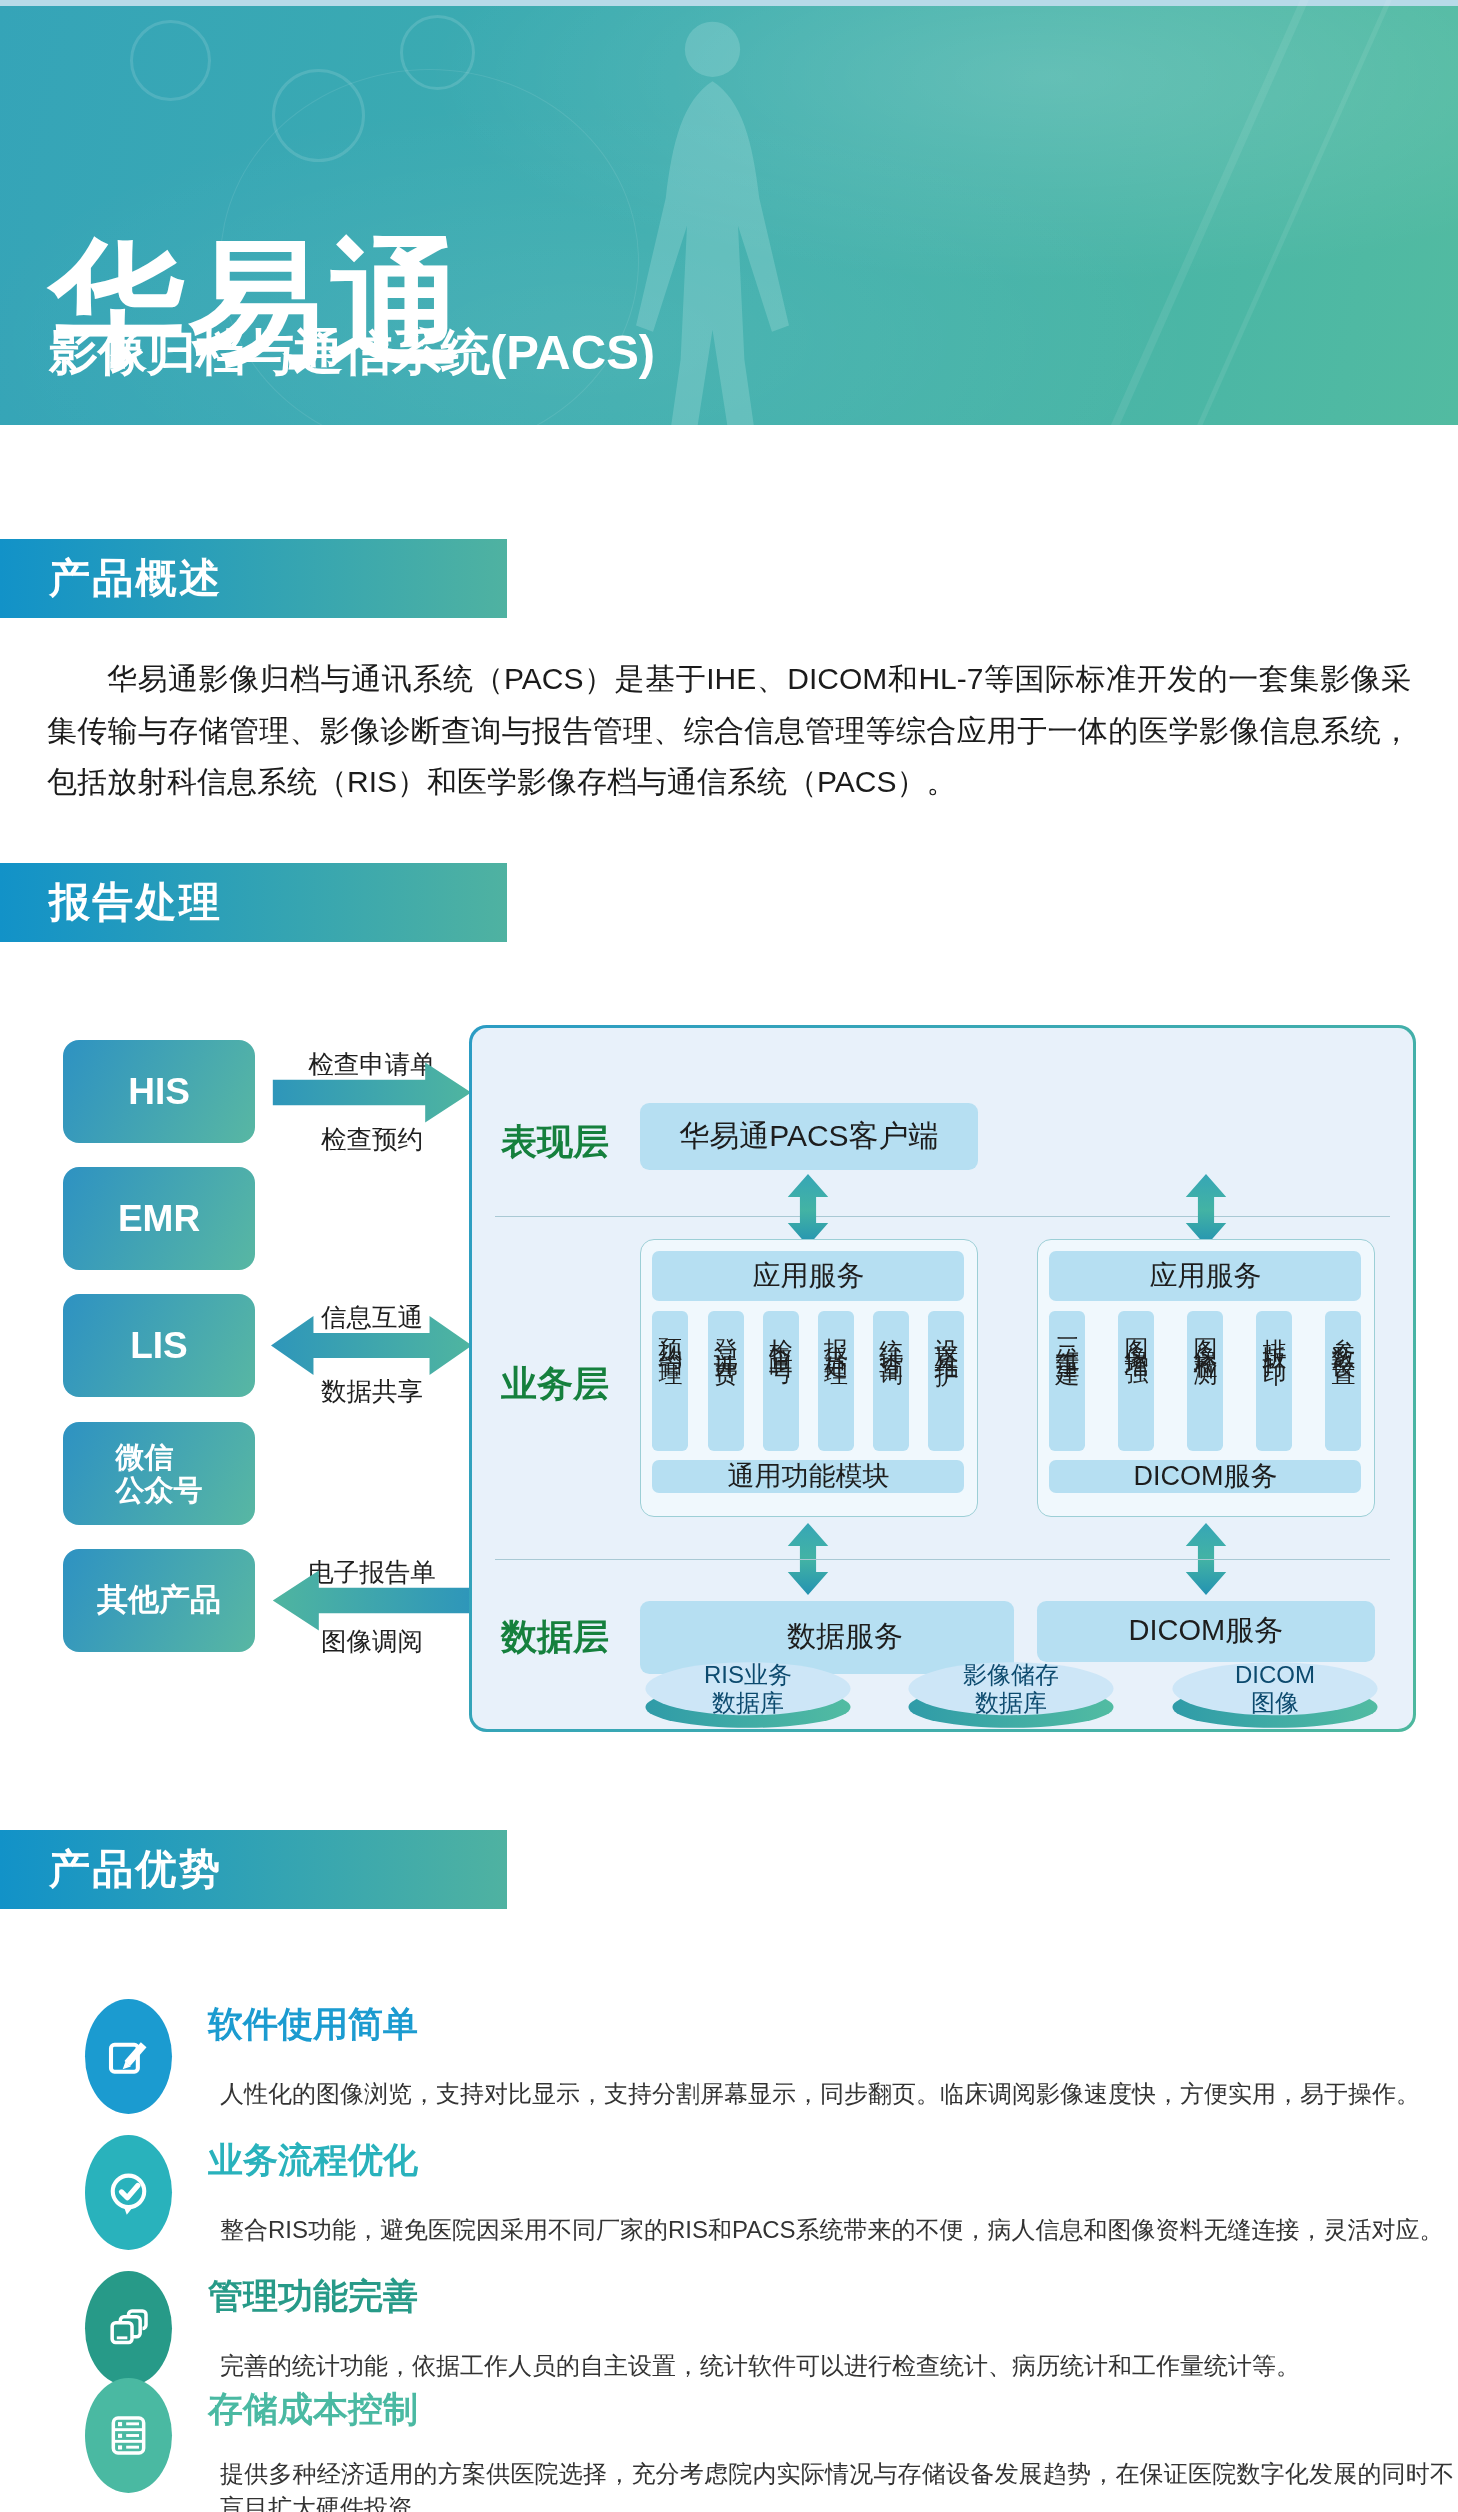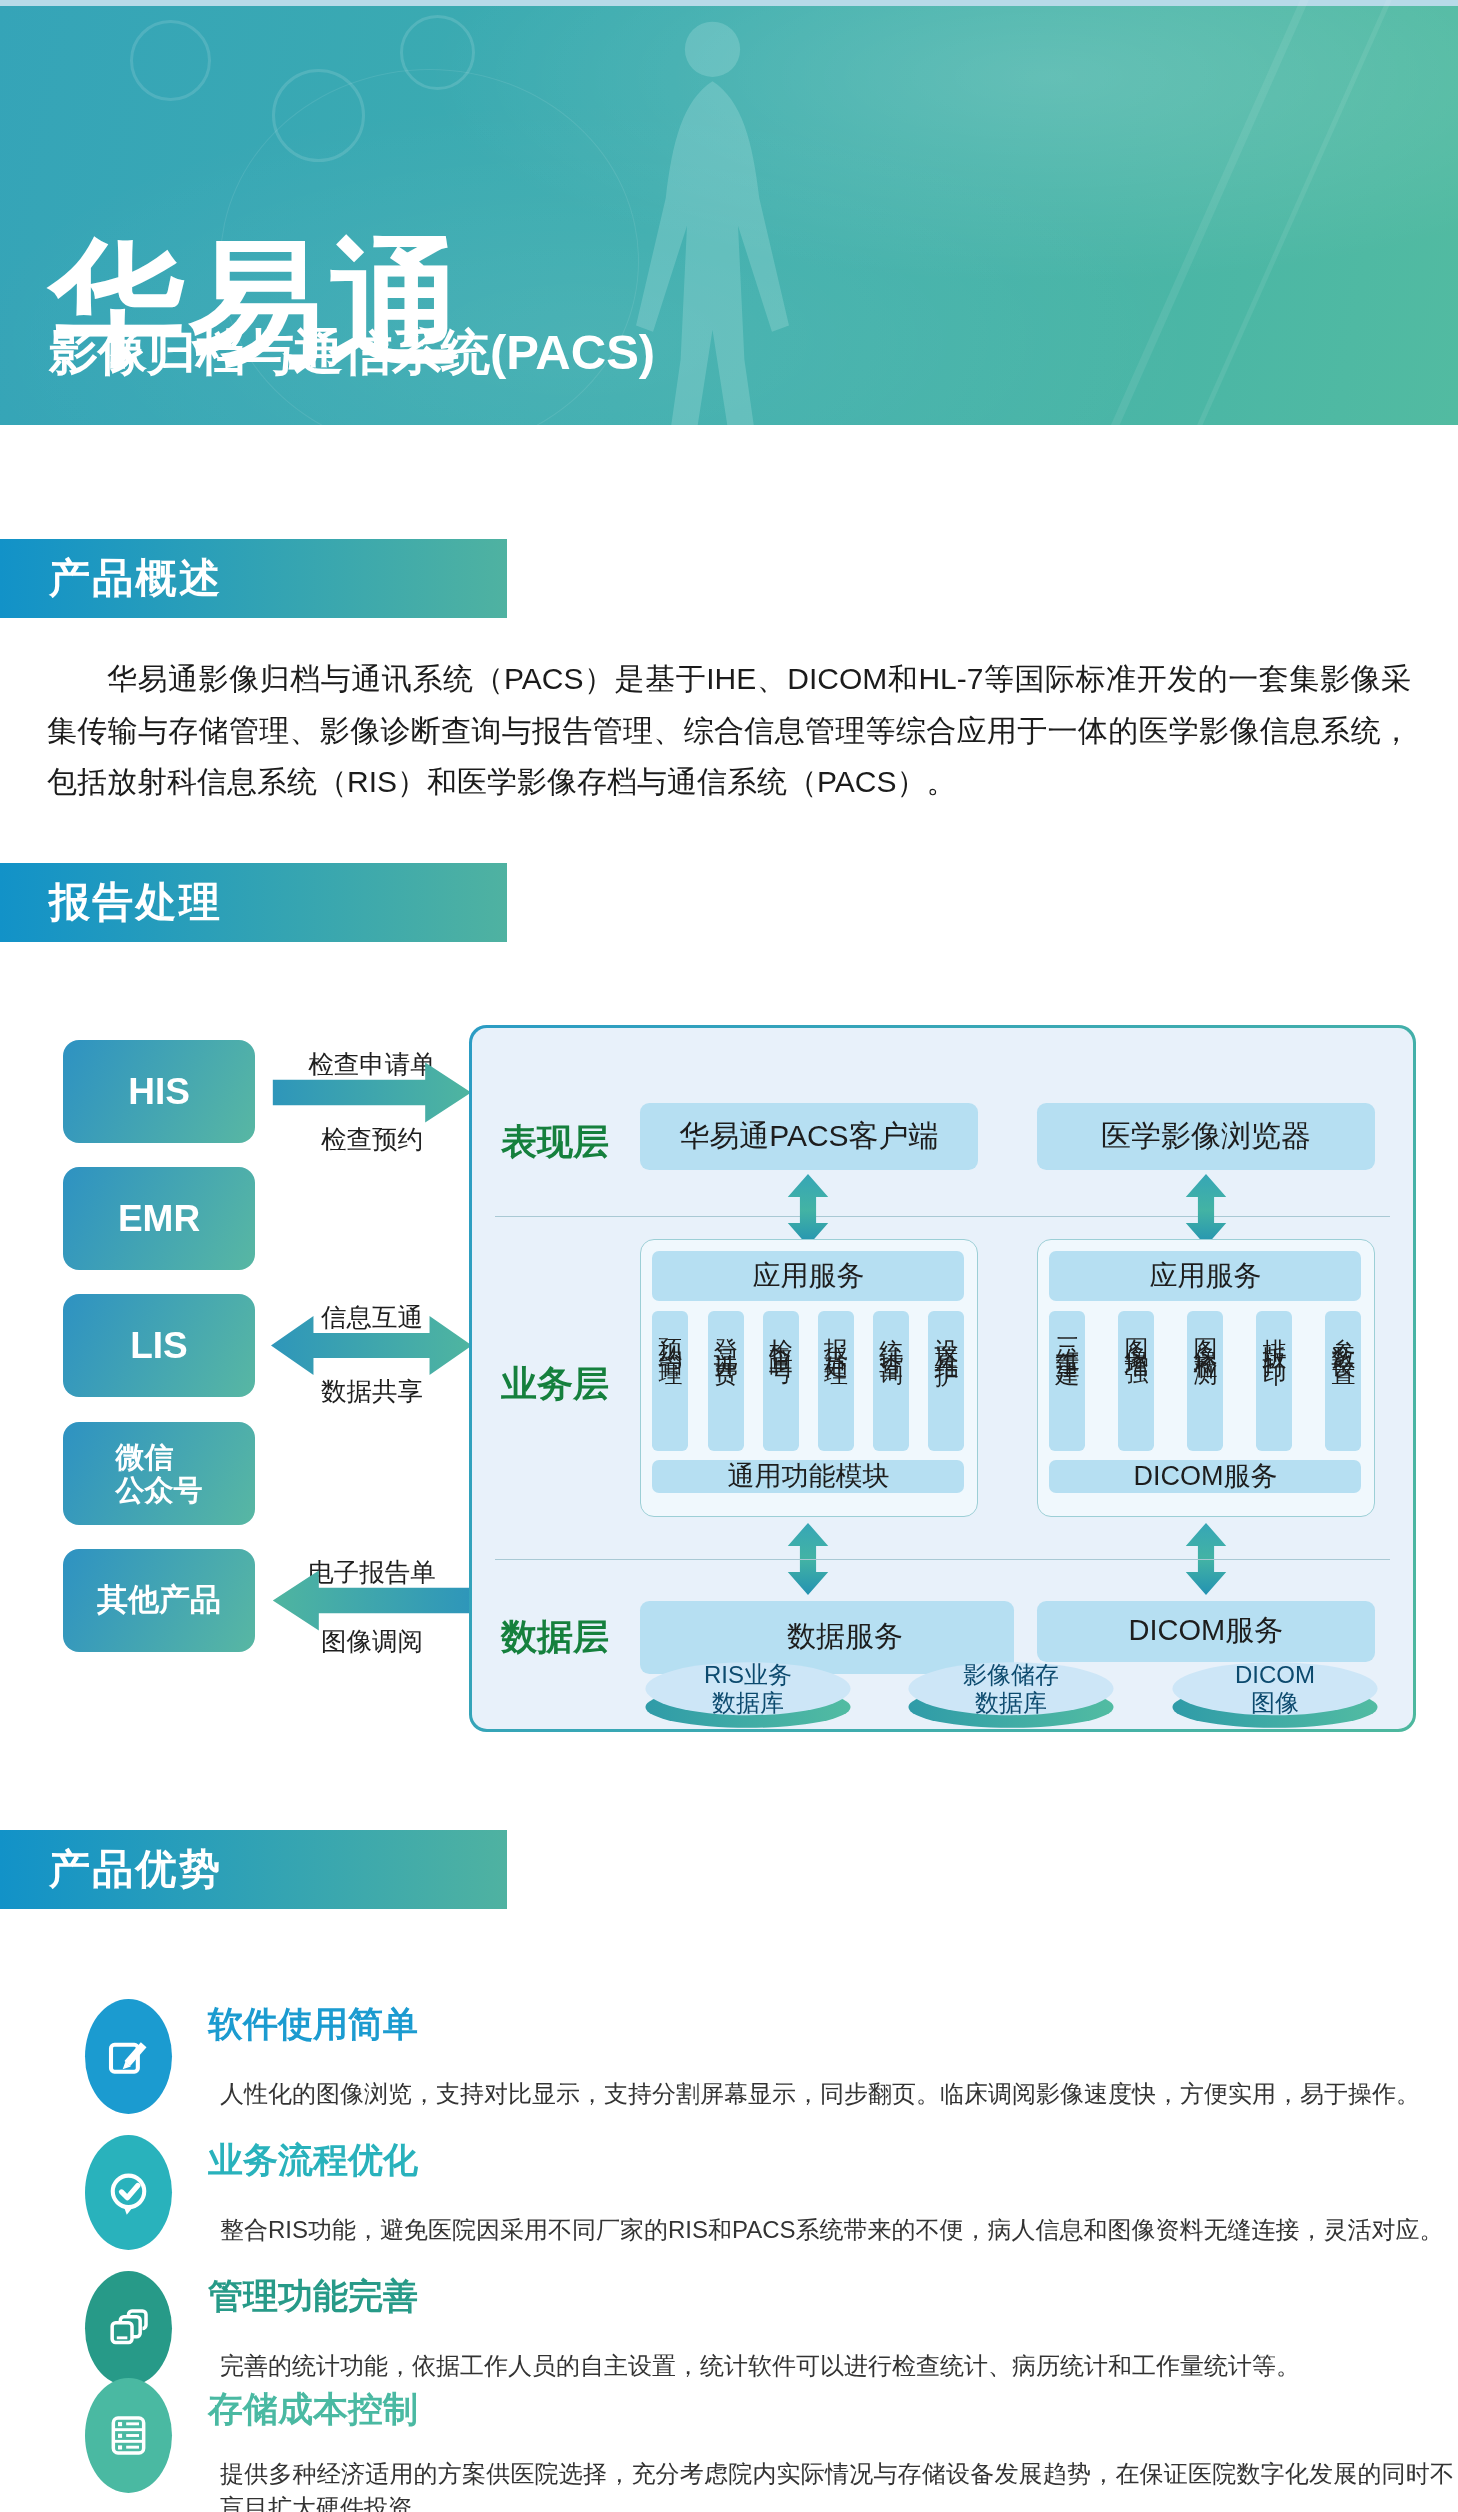--- a/index.html
+++ b/index.html
@@ -167,21 +167,20 @@
   <svg class="harrow" style="left:272px;top:1566px;width:200px;height:69px;" viewBox="0 0 345 120">
     <path d="M345,38 H80 V8 L0,60 L80,112 V82 H345 Z" fill="url(#grad-hl)"></path>
   </svg>
   <div class="flowlabel" style="top:1624px;">图像调阅</div>
 
   <div class="arch">
     <div class="arch-in">
 
       <div class="layer-label" style="top: 90px; margin-top: 0px;">表现层</div>
       <div class="chip" style="left:168px;top:75px;width:338px;height:67px;">华易通PACS客户端</div>
-      <div class="chip" style="left:565px;top:75px;width:338px;height:67px;">医学影像浏览器</div>
 
       <div class="divider" style="top:188px;"></div>
 
       <svg class="varrow" style="left:310px;top:145px;" viewBox="0 0 90 125">
         <path d="M45,0 L80,40 H59 V85 H80 L45,125 L10,85 H31 V40 H10 Z" fill="url(#grad-v)"></path>
       </svg>
       <svg class="varrow" style="left:708px;top:145px;" viewBox="0 0 90 125">
         <path d="M45,0 L80,40 H59 V85 H80 L45,125 L10,85 H31 V40 H10 Z" fill="url(#grad-v)"></path>
       </svg>
 

